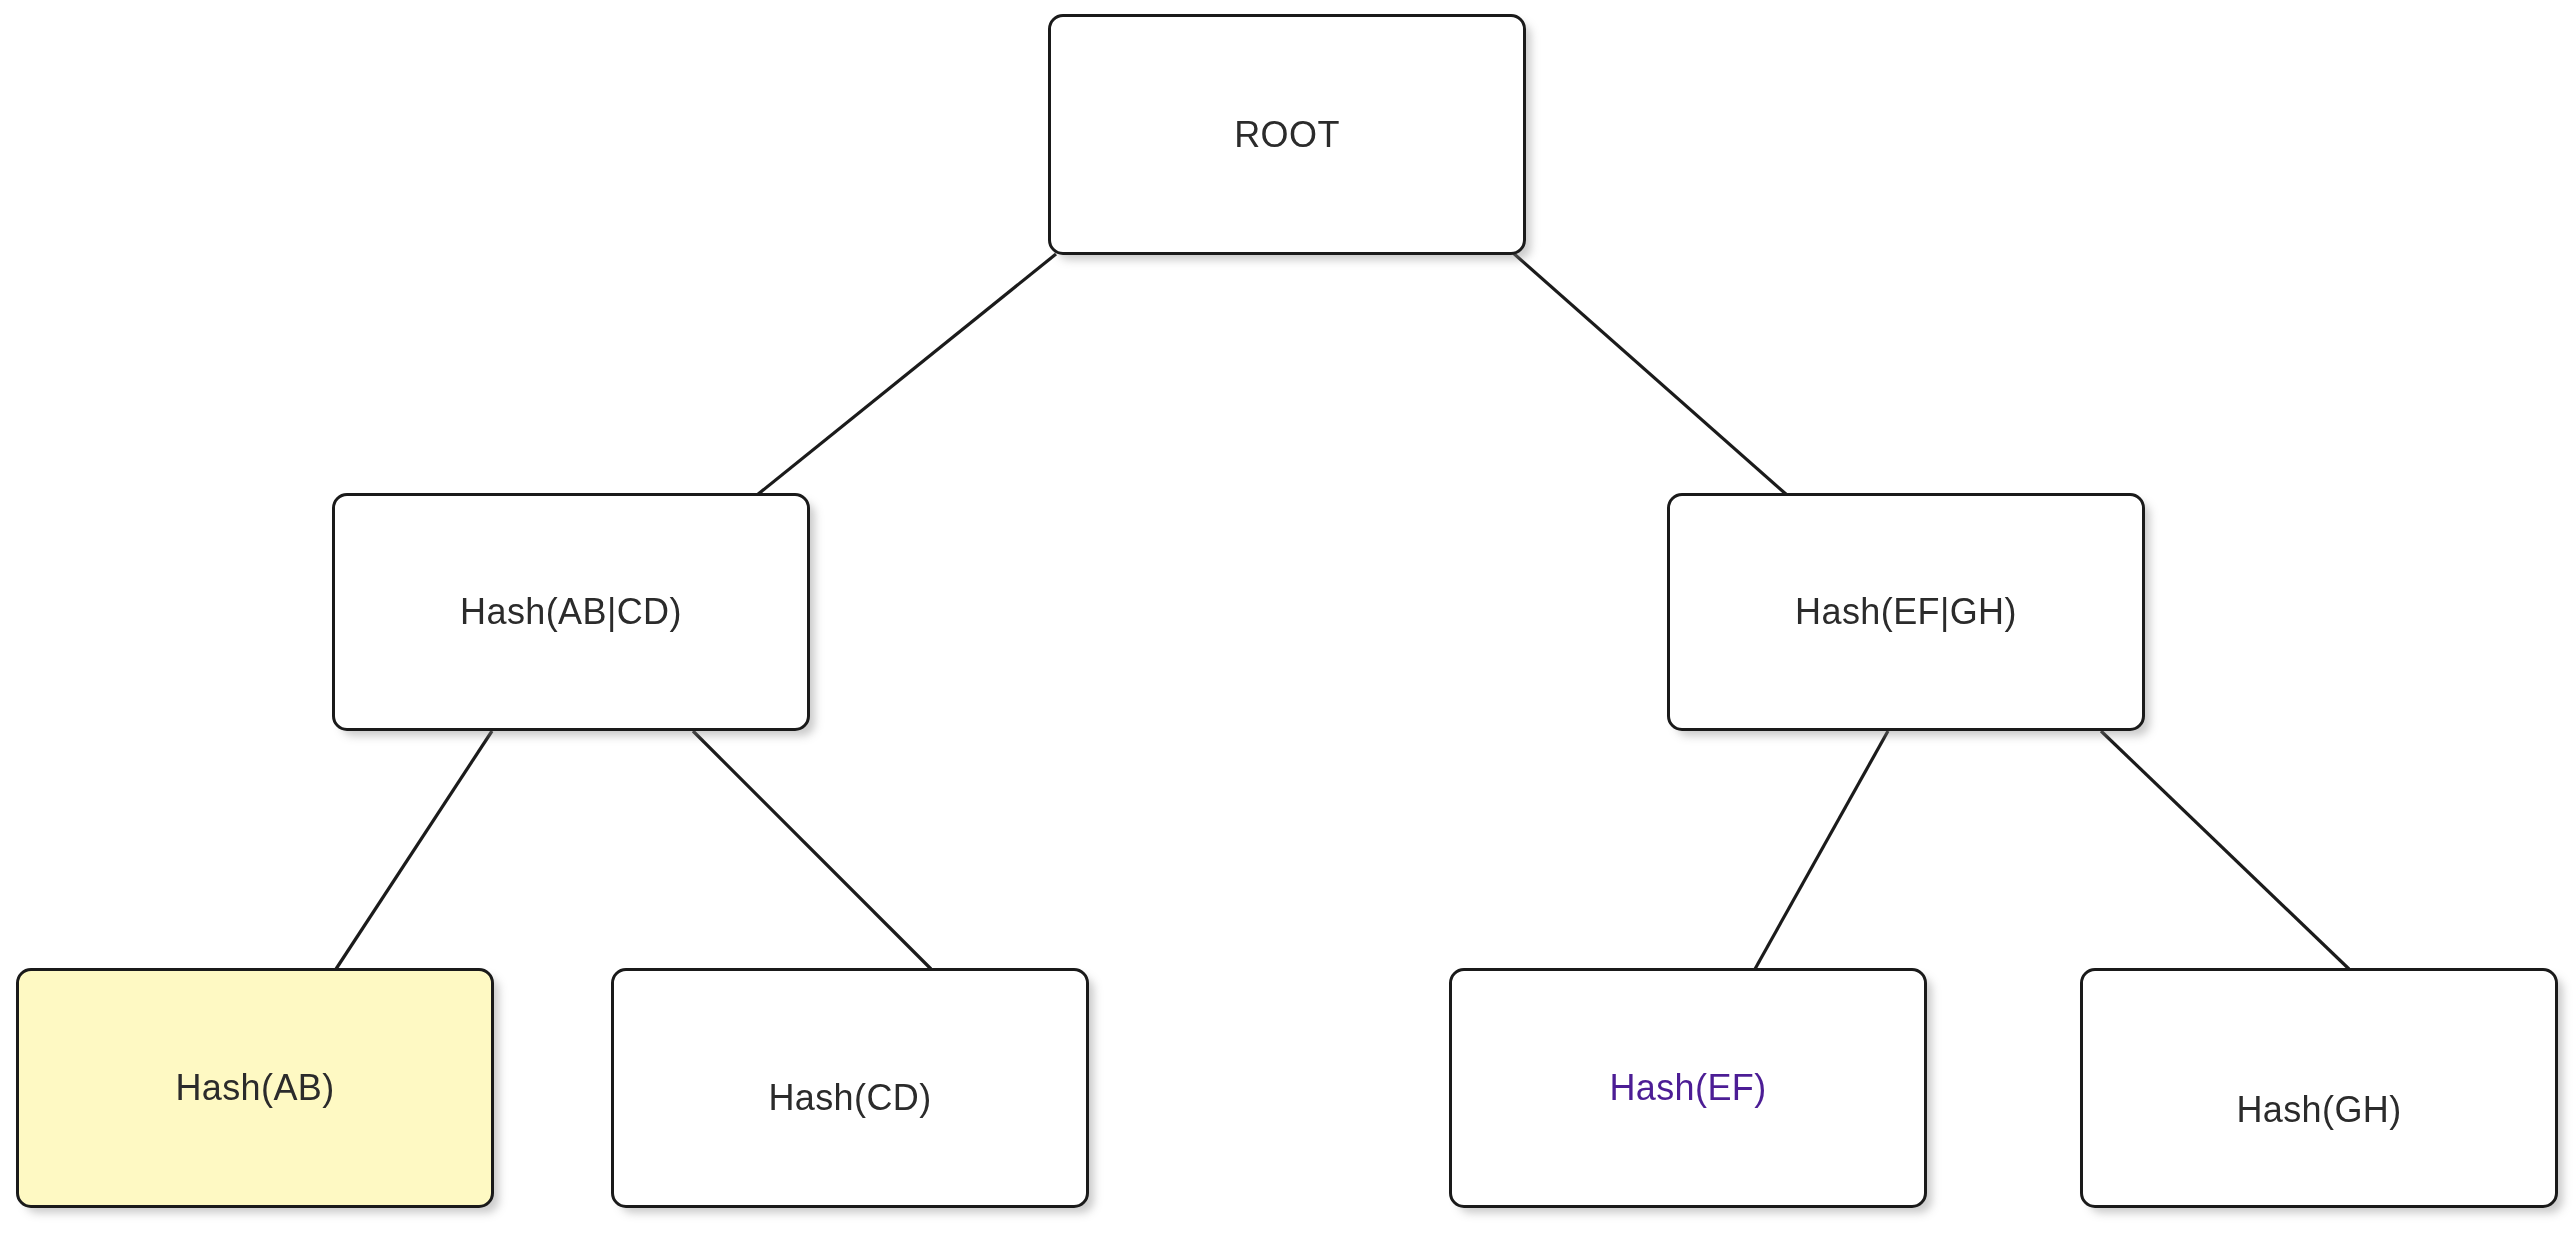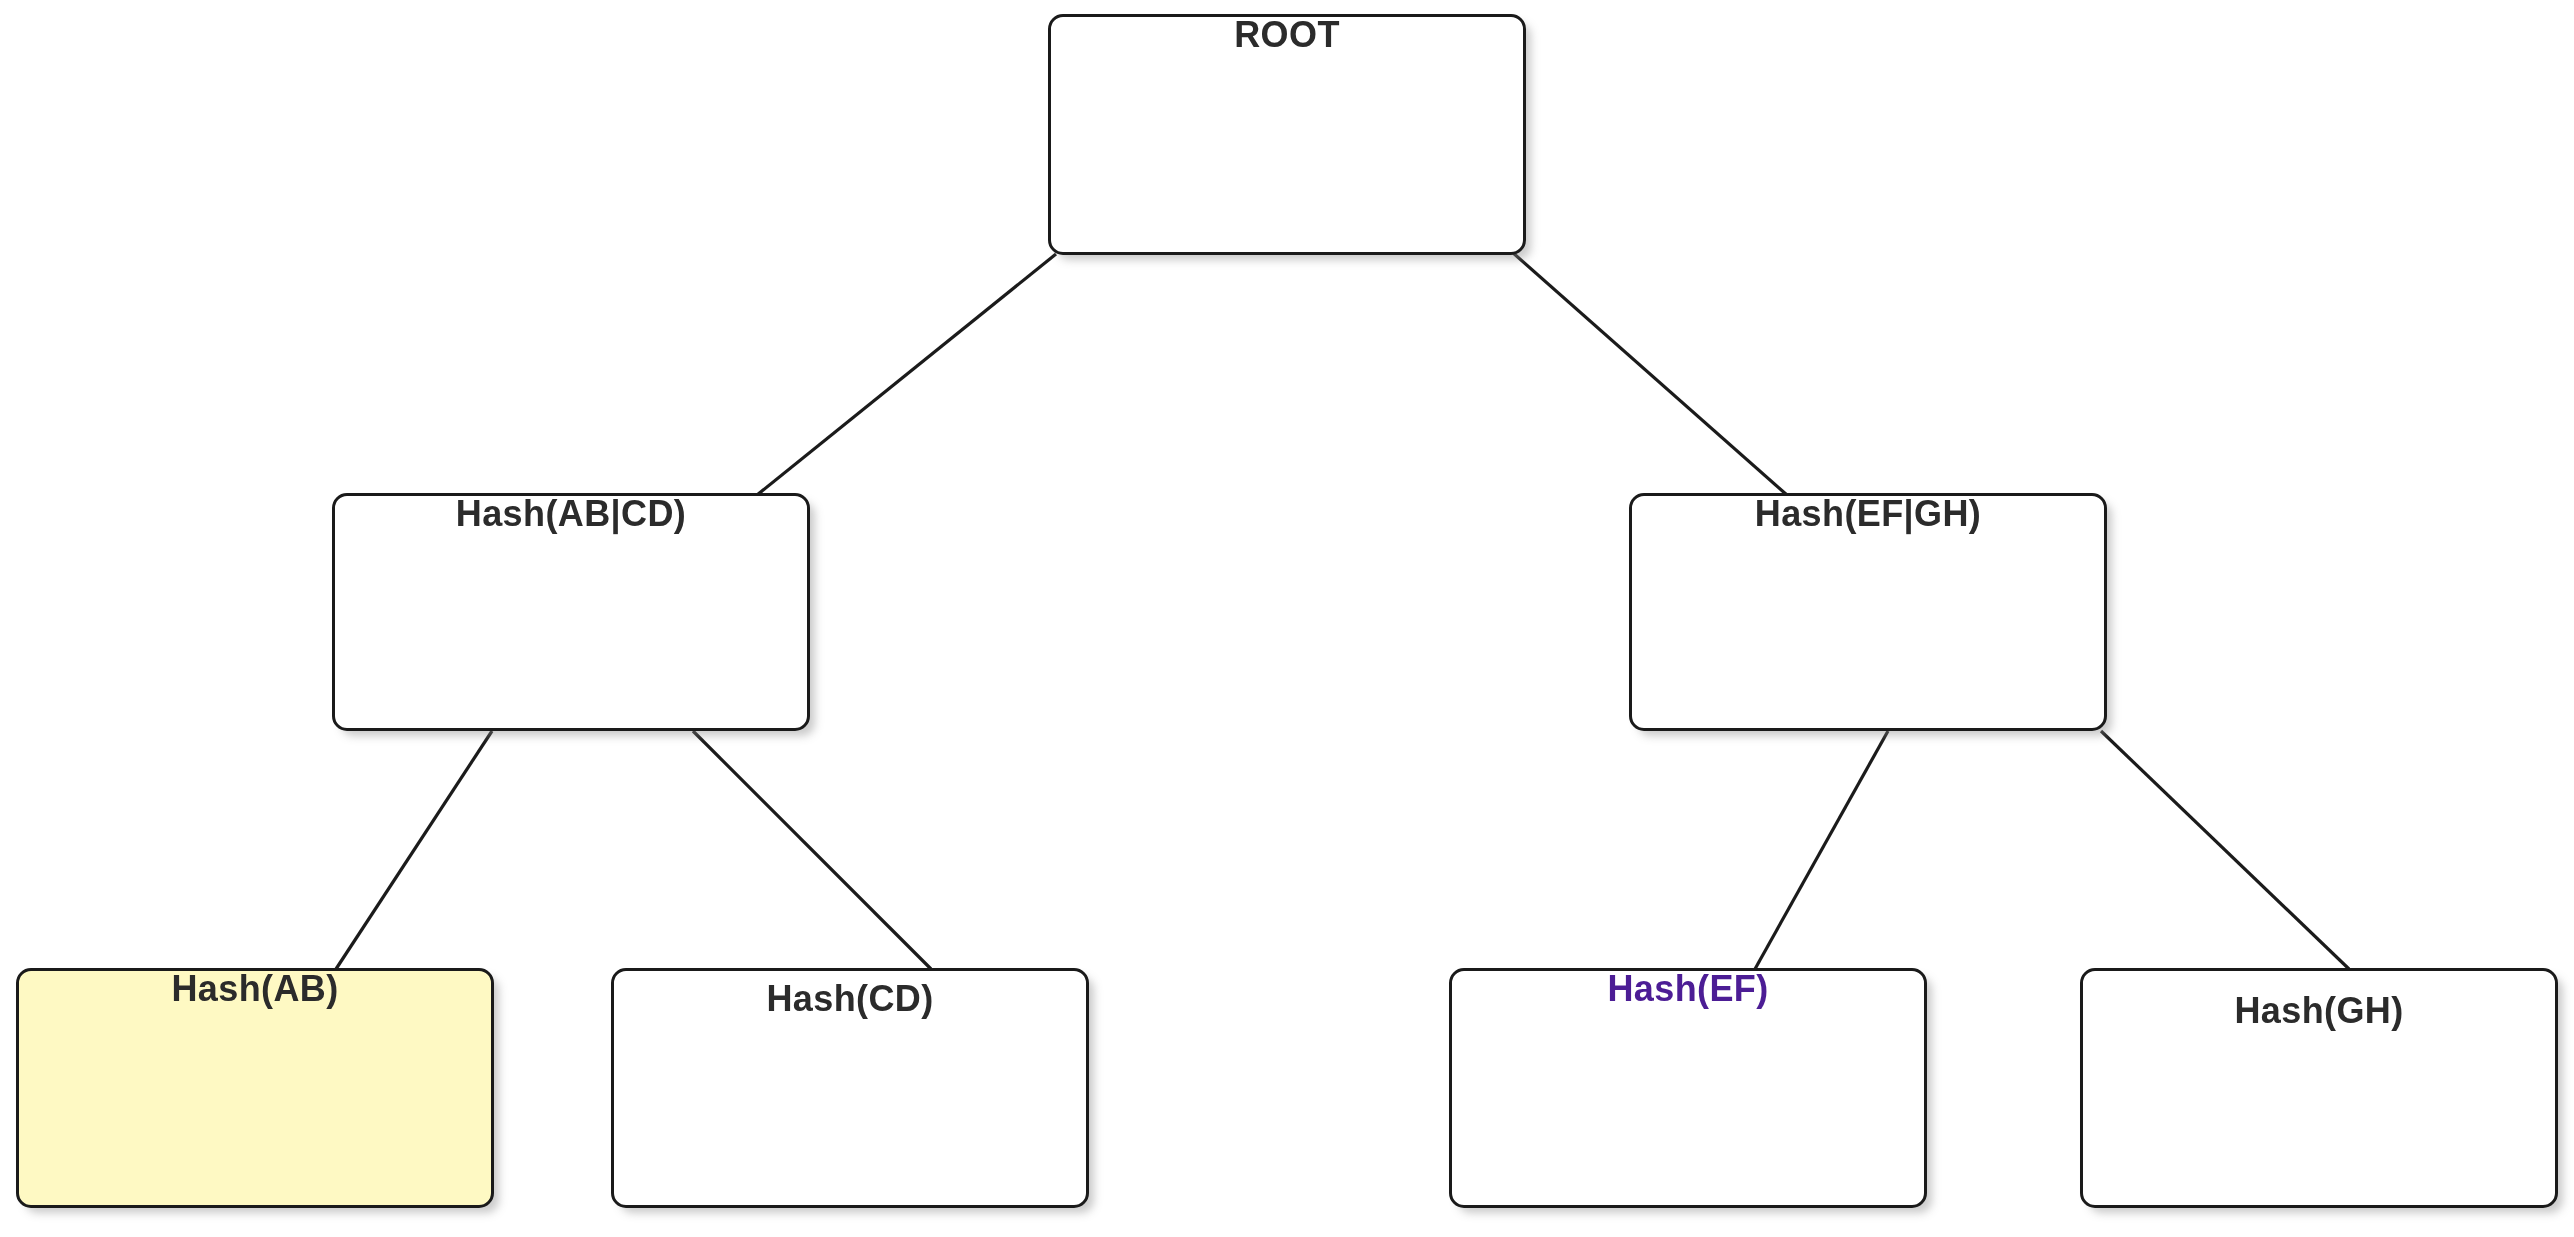--- a/index.html
+++ b/index.html
@@ -39,23 +39,22 @@
   
   .node {
     position: absolute;
     z-index: 2;
     box-sizing: border-box;
     background: #ffffff;
     border: 3px solid #14532d;
     border-radius: 15px;
     box-shadow: 7px 7px 9px -2px rgba(140, 140, 140, 0.45);
     display: flex;
-    align-items: flex-start;
+    align-items: center;
     justify-content: center;
-    font-weight: bold;
   }
 
   .node-label {
     font-family: "Liberation Sans", sans-serif;
     font-size: 36px;
     line-height: 1;
     color: #2b2b2b;
     letter-spacing: 0.4px;
     white-space: nowrap;
     user-select: none;
@@ -78,21 +77,21 @@
       <line x1="1888" y1="731" x2="1755" y2="969" class="edge-line" stroke="#1b1b1b"></line>
       <line x1="2101" y1="731" x2="2349" y2="969" class="edge-line" stroke="#1b1b1b"></line>
     </svg>
 
 <div class="node" style="left: 1048px; top: 14px; width: 478px; height: 241px; background: rgb(255, 255, 255); border-color: rgb(26, 26, 26);">
       <span class="node-label" style="color: rgb(43, 43, 43);">ROOT</span>
     </div>
     <div class="node" style="left: 332px; top: 493px; width: 478px; height: 238px; background: rgb(255, 255, 255); border-color: rgb(26, 26, 26);">
       <span class="node-label" style="color: rgb(43, 43, 43);">Hash(AB|CD)</span>
     </div>
-    <div class="node" style="left: 1629px; top: 493px; width: 478px; height: 238px; background: rgb(255, 255, 255); border-color: rgb(26, 26, 26);">
+    <div class="node" style="left: 1667px; top: 493px; width: 478px; height: 238px; background: rgb(255, 255, 255); border-color: rgb(26, 26, 26);">
       <span class="node-label" style="color: rgb(43, 43, 43);">Hash(EF|GH)</span>
     </div>
     <div class="node" style="left: 16px; top: 968px; width: 478px; height: 240px; background: #fef9c3; border-color: rgb(26, 26, 26);">
       <span class="node-label" style="color: rgb(43, 43, 43);">Hash(AB)</span>
     </div>
     <div class="node shift-down" style="left: 611px; top: 968px; width: 478px; height: 240px; background: rgb(255, 255, 255); border-color: rgb(26, 26, 26);">
       <span class="node-label" style="color: rgb(43, 43, 43);">Hash(CD)</span>
     </div>
     <div class="node" style="left: 1449px; top: 968px; width: 478px; height: 240px; background: rgb(255, 255, 255); border-color: rgb(26, 26, 26);">
       <span class="node-label" style="color: #4c1d95;">Hash(EF)</span>

